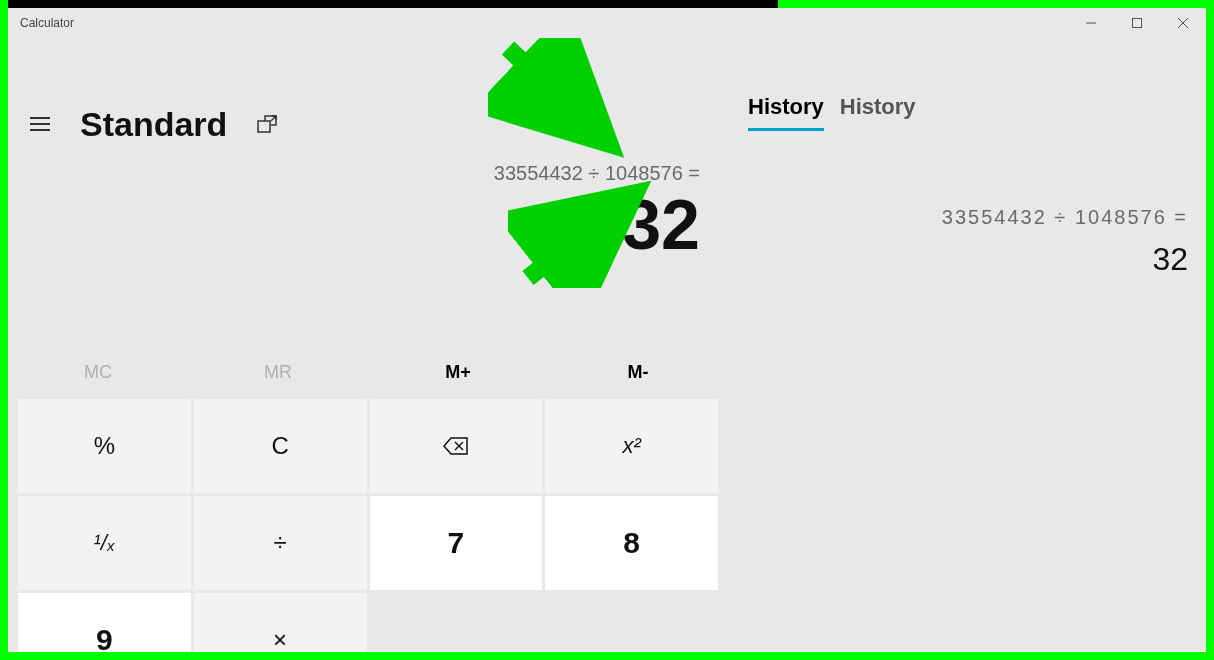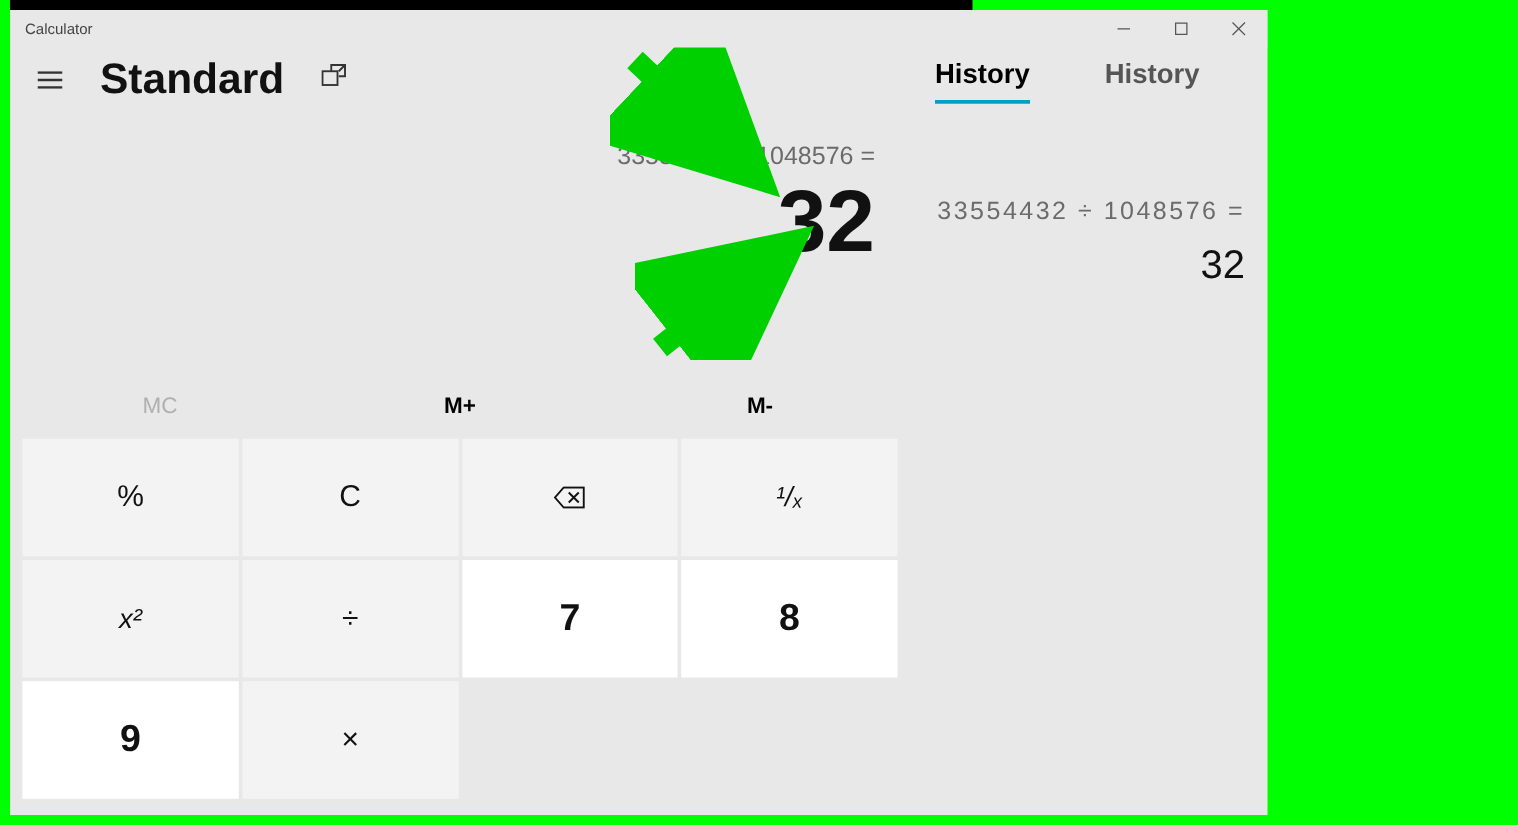--- a/index.html
+++ b/index.html
@@ -12,21 +12,21 @@
     position: relative;
   }
   .border-top-black {
     background: #000;
     height: 8px;
     position: absolute;
     top: 0; left: 8px; width: 770px;
   }
   .window {
     position: relative;
-    width: 1006px;
+    width: 1198px;
     height: 644px;
     background: #e8e8e8;
     overflow: hidden;
   }
   .titlebar {
     height: 30px;
     display: flex;
     align-items: center;
     background: #e8e8e8;
     position: relative;
@@ -45,24 +45,25 @@
     width: 46px;
     height: 30px;
     display: flex;
     align-items: center;
     justify-content: center;
     color: #444;
   }
   .win-btn svg { display:block; }
   .header-row {
     display: flex;
-    align-items: flex-start;
+    align-items: center;
     padding: 6px 12px 0 12px;
     position: relative;
     height: 70px;
+    margin-top: 48px;
   }
   .hamburger {
     width: 40px; height: 40px;
     display:flex; align-items:center; justify-content:center;
   }
   .mode-title {
     font-size: 34px;
     font-weight: 600;
     color: #111;
     margin-left: 20px;
@@ -71,21 +72,21 @@
     margin-left: 24px;
     width: 32px; height: 32px;
     display:flex; align-items:center; justify-content:center;
     color:#333;
   }
   .tabs {
     position: absolute;
     left: 740px;
     top: 8px;
     display: flex;
-    gap: 60px;
+    gap: 16px;
   }
   .tab {
     font-size: 22px;
     font-weight: 600;
     color: #555;
     padding-bottom: 8px;
     cursor: pointer;
   }
   .tab.active {
     color: #000;
@@ -227,40 +228,41 @@
   </div>
 
   <div class="main">
 
     <div class="left-pane">
       <div class="expression">33554432 ÷ 1048576 =</div>
       <div class="result">32</div>
 
       <div class="mem-row">
         <div class="mem-btn disabled">MC</div>
+        <div class="mem-btn disabled">MR</div>
         <div class="mem-btn">M+</div>
         <div class="mem-btn">M-</div>
       </div>
 
       <div class="keypad">
         <div class="key func">%</div>
         <div class="key func">C</div>
         <div class="key func">
           <svg width="26" height="18" viewBox="0 0 26 18">
             <path d="M8 1 H24 V17 H8 L1 9 Z" fill="none" stroke="#111" stroke-width="1.5"></path>
             <line x1="12" y1="5" x2="20" y2="13" stroke="#111" stroke-width="1.5"></line>
             <line x1="20" y1="5" x2="12" y2="13" stroke="#111" stroke-width="1.5"></line>
           </svg>
         </div>
 
         <div class="key func">
-            <span style="font-style:italic;font-size:22px">¹/ₓ</span>
+            <span style="font-style:italic;font-size:22px">x²</span>
           </div>
         <div class="key func">
-            <span style="font-style:italic;font-size:22px">x²</span>
+            <span style="font-style:italic;font-size:22px">¹/ₓ</span>
           </div>
         <div class="key func">÷</div>
 
         <div class="key digit">7</div>
         <div class="key digit">8</div>
         <div class="key digit">9</div>
         <div class="key func">×</div>
       </div>
     </div>
 

